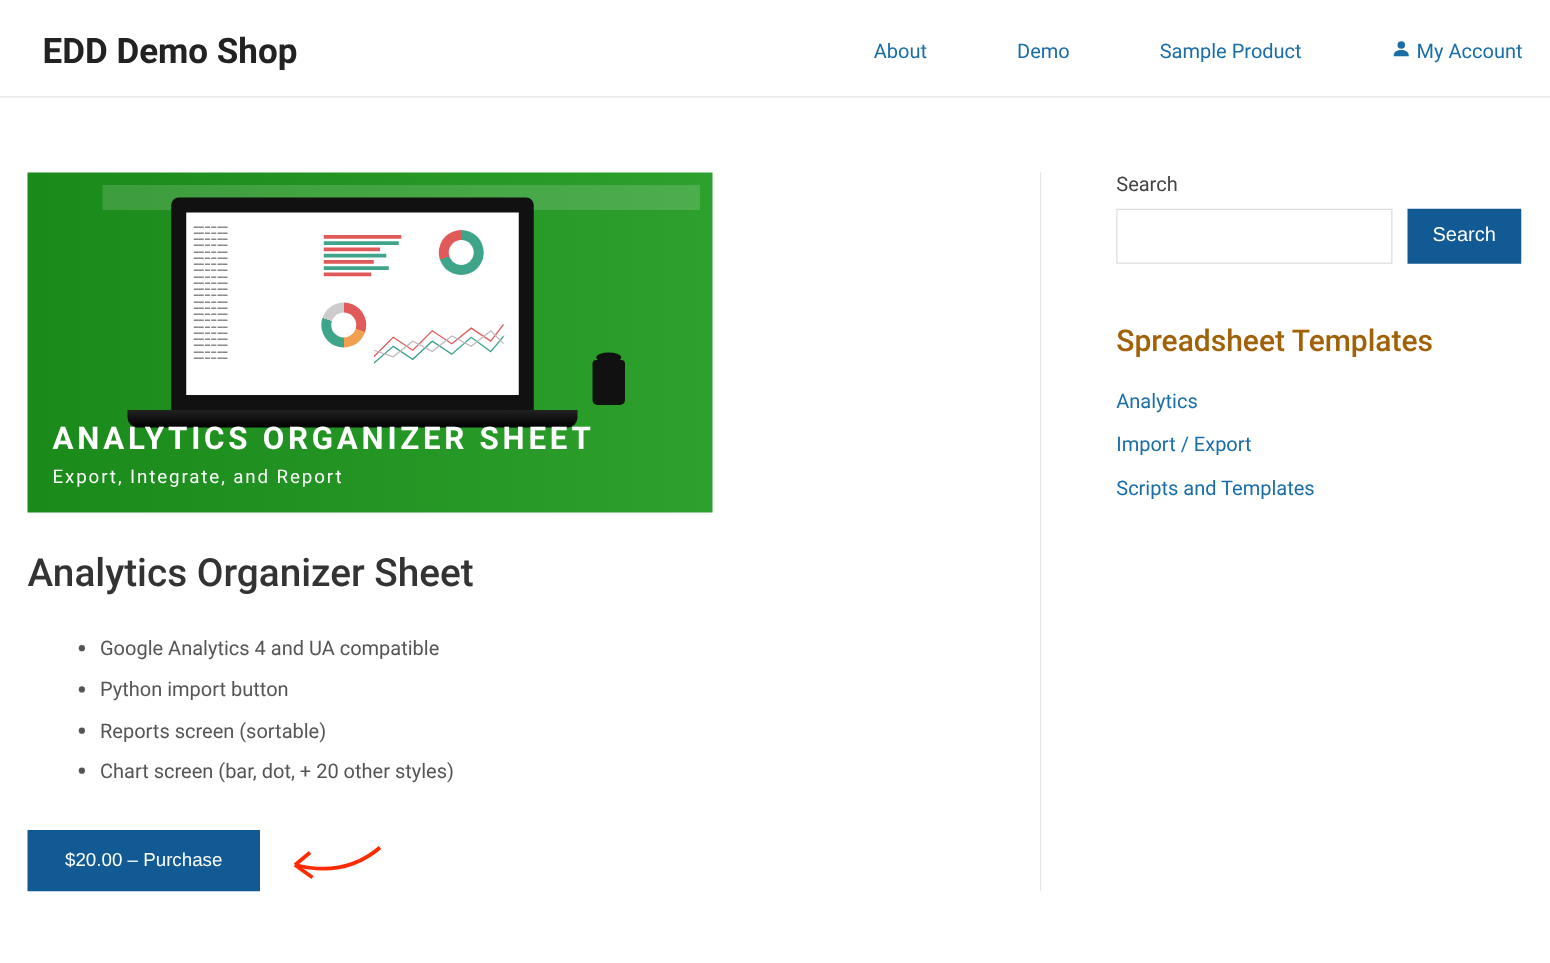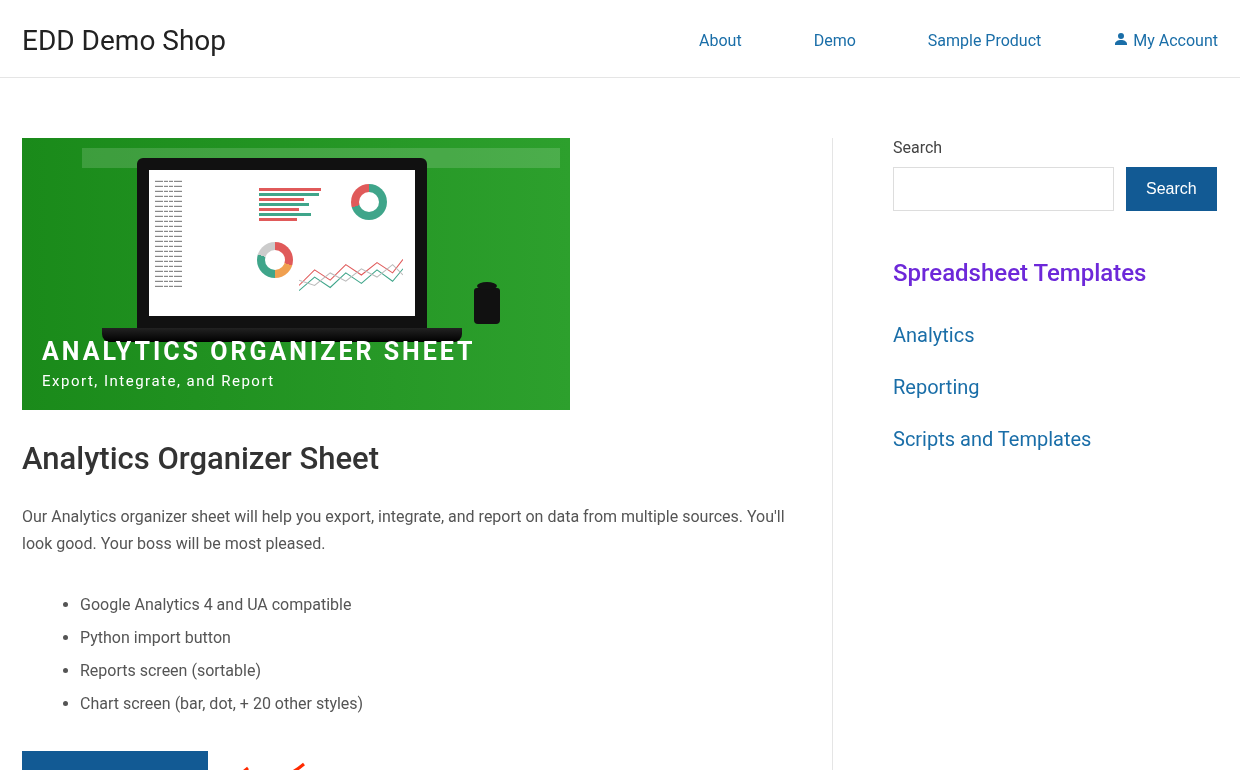--- a/index.html
+++ b/index.html
@@ -10,22 +10,23 @@
     }
     .header {
       display: flex;
       justify-content: space-between;
       align-items: center;
       padding: 24px 22px 20px;
       border-bottom: 1px solid #e5e5e5;
     }
     .site-title {
       font-size: 28px;
-      font-weight: 400;
+      font-weight: 700;
       color: #222;
+      margin-left: 12px;
     }
     .nav {
       display: flex;
       gap: 34px;
       align-items: center;
     }
     .nav a {
       color: #1a6ea8;
       text-decoration: none;
       font-size: 16px;
@@ -235,33 +236,32 @@
       background: #125a94;
       color: #fff;
       border: none;
       padding: 0 20px;
       font-size: 16px;
       cursor: pointer;
     }
     .widget-title {
       font-size: 24px;
       font-weight: 500;
-      color: #6d28d9;
+      color: #a16207;
       margin-bottom: 24px;
     }
     .cat-list {
       display: flex;
       flex-direction: column;
       gap: 16px;
     }
     .cat-list a {
       color: #1a6ea8;
       text-decoration: none;
-      font-size: 20px;
-      margin-top: 12px;
+      font-size: 16px;
     }
   </style>
 </head>
 <body>
 
 <header class="header">
   <div class="site-title">EDD Demo Shop</div>
   <nav class="nav">
     <a href="#">About</a>
     <a href="#">Demo</a>
@@ -306,21 +306,20 @@
           </div>
         </div>
         <div class="laptop-base"></div>
       </div>
       <div class="cup"></div>
       <div class="img-title">ANALYTICS ORGANIZER SHEET</div>
       <div class="img-sub">Export, Integrate, and Report</div>
     </div>
 
     <h1 class="product-title">Analytics Organizer Sheet</h1>
-    <p class="product-desc">Our Analytics organizer sheet will help you export, integrate, and report on data from multiple sources. You'll look good. Your boss will be most pleased.</p>
     <ul class="features">
       <li>Google Analytics 4 and UA compatible</li>
       <li>Python import button</li>
       <li>Reports screen (sortable)</li>
       <li>Chart screen (bar, dot, + 20 other styles)</li>
     </ul>
 
     <div class="purchase-row">
       <button class="purchase-btn">$20.00 – Purchase</button>
       <div class="arrow-annot">
@@ -335,17 +334,17 @@
 
   <aside class="sidebar">
     <div class="search-label">Search</div>
     <div class="search-row">
       <input class="search-input" type="text" style="">
       <button class="search-btn">Search</button>
     </div>
     <h2 class="widget-title">Spreadsheet Templates</h2>
     <div class="cat-list">
       <a href="#">Analytics</a>
-      <a href="#">Reporting</a>
+      <a href="#">Import / Export</a>
       <a href="#">Scripts and Templates</a>
     </div>
   </aside>
 </div>
 
 </body></html>

